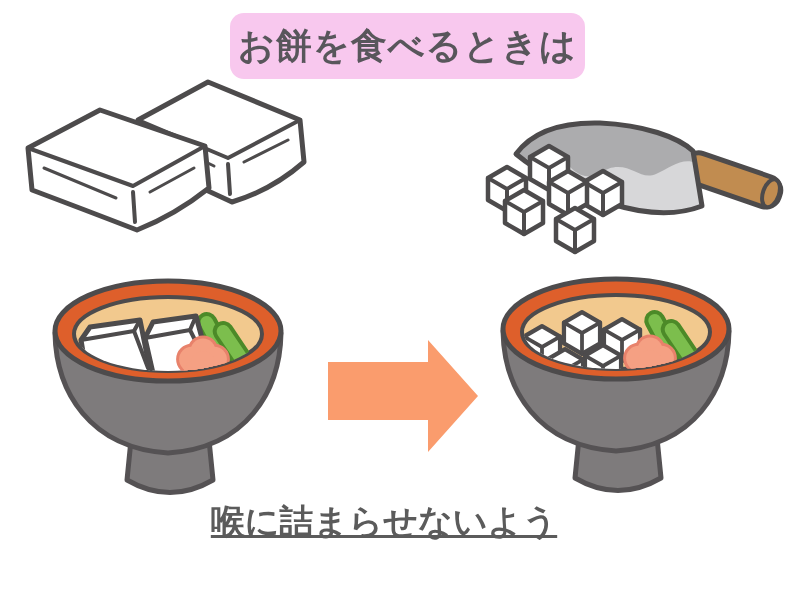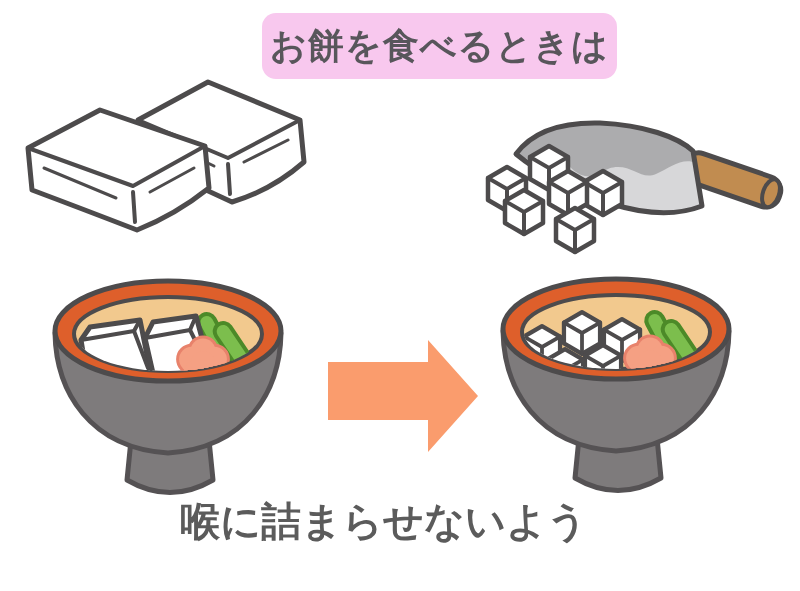--- a/index.html
+++ b/index.html
@@ -8,30 +8,30 @@
     width:800px;height:591px;
     background:var(--background,#fff);
     overflow:hidden;
     font-family:"Liberation Sans","DejaVu Sans",sans-serif;
   }
   #art{position:absolute;left:0;top:0;}
   .title-box{
     position:absolute;left:230px;top:13px;width:355px;height:66px;
     background:var(--title-box-bg);
     border-radius:14px;
-    display:flex;align-items:center;justify-content:center;margin-left:32px;
+    display:flex;align-items:center;justify-content:center;
   }
   .title-text{
     color:var(--title-text);
     font-size:36px;font-weight:bold;letter-spacing:1px;white-space:nowrap;
   }
   .caption{
     position:absolute;left:0;top:502px;width:768px;
     text-align:center;color:var(--caption-text);
-    font-size:40px;font-weight:bold;line-height:39px;
+    font-size:34px;font-weight:bold;line-height:39px;text-decoration:underline;
   }
   
   .outline-white{fill:var(--mochi-white);stroke:var(--outline);stroke-width:5;stroke-linejoin:round;stroke-linecap:round;}
   .detail-line{fill:none;stroke:var(--outline);stroke-width:4;stroke-linecap:round;stroke-linejoin:round;}
   .thin-line{fill:none;stroke:var(--outline);stroke-width:3;stroke-linecap:round;}
   .blade-light{fill:var(--blade-light);}
   .blade-dark{fill:var(--blade-dark);}
   .blade-edge{fill:none;stroke:var(--outline);stroke-width:5;stroke-linejoin:round;}
   .handle{fill:var(--handle-brown);stroke:var(--outline);stroke-width:5;}
   .handle-cap{fill:var(--handle-brown);stroke:var(--outline);stroke-width:4;}

